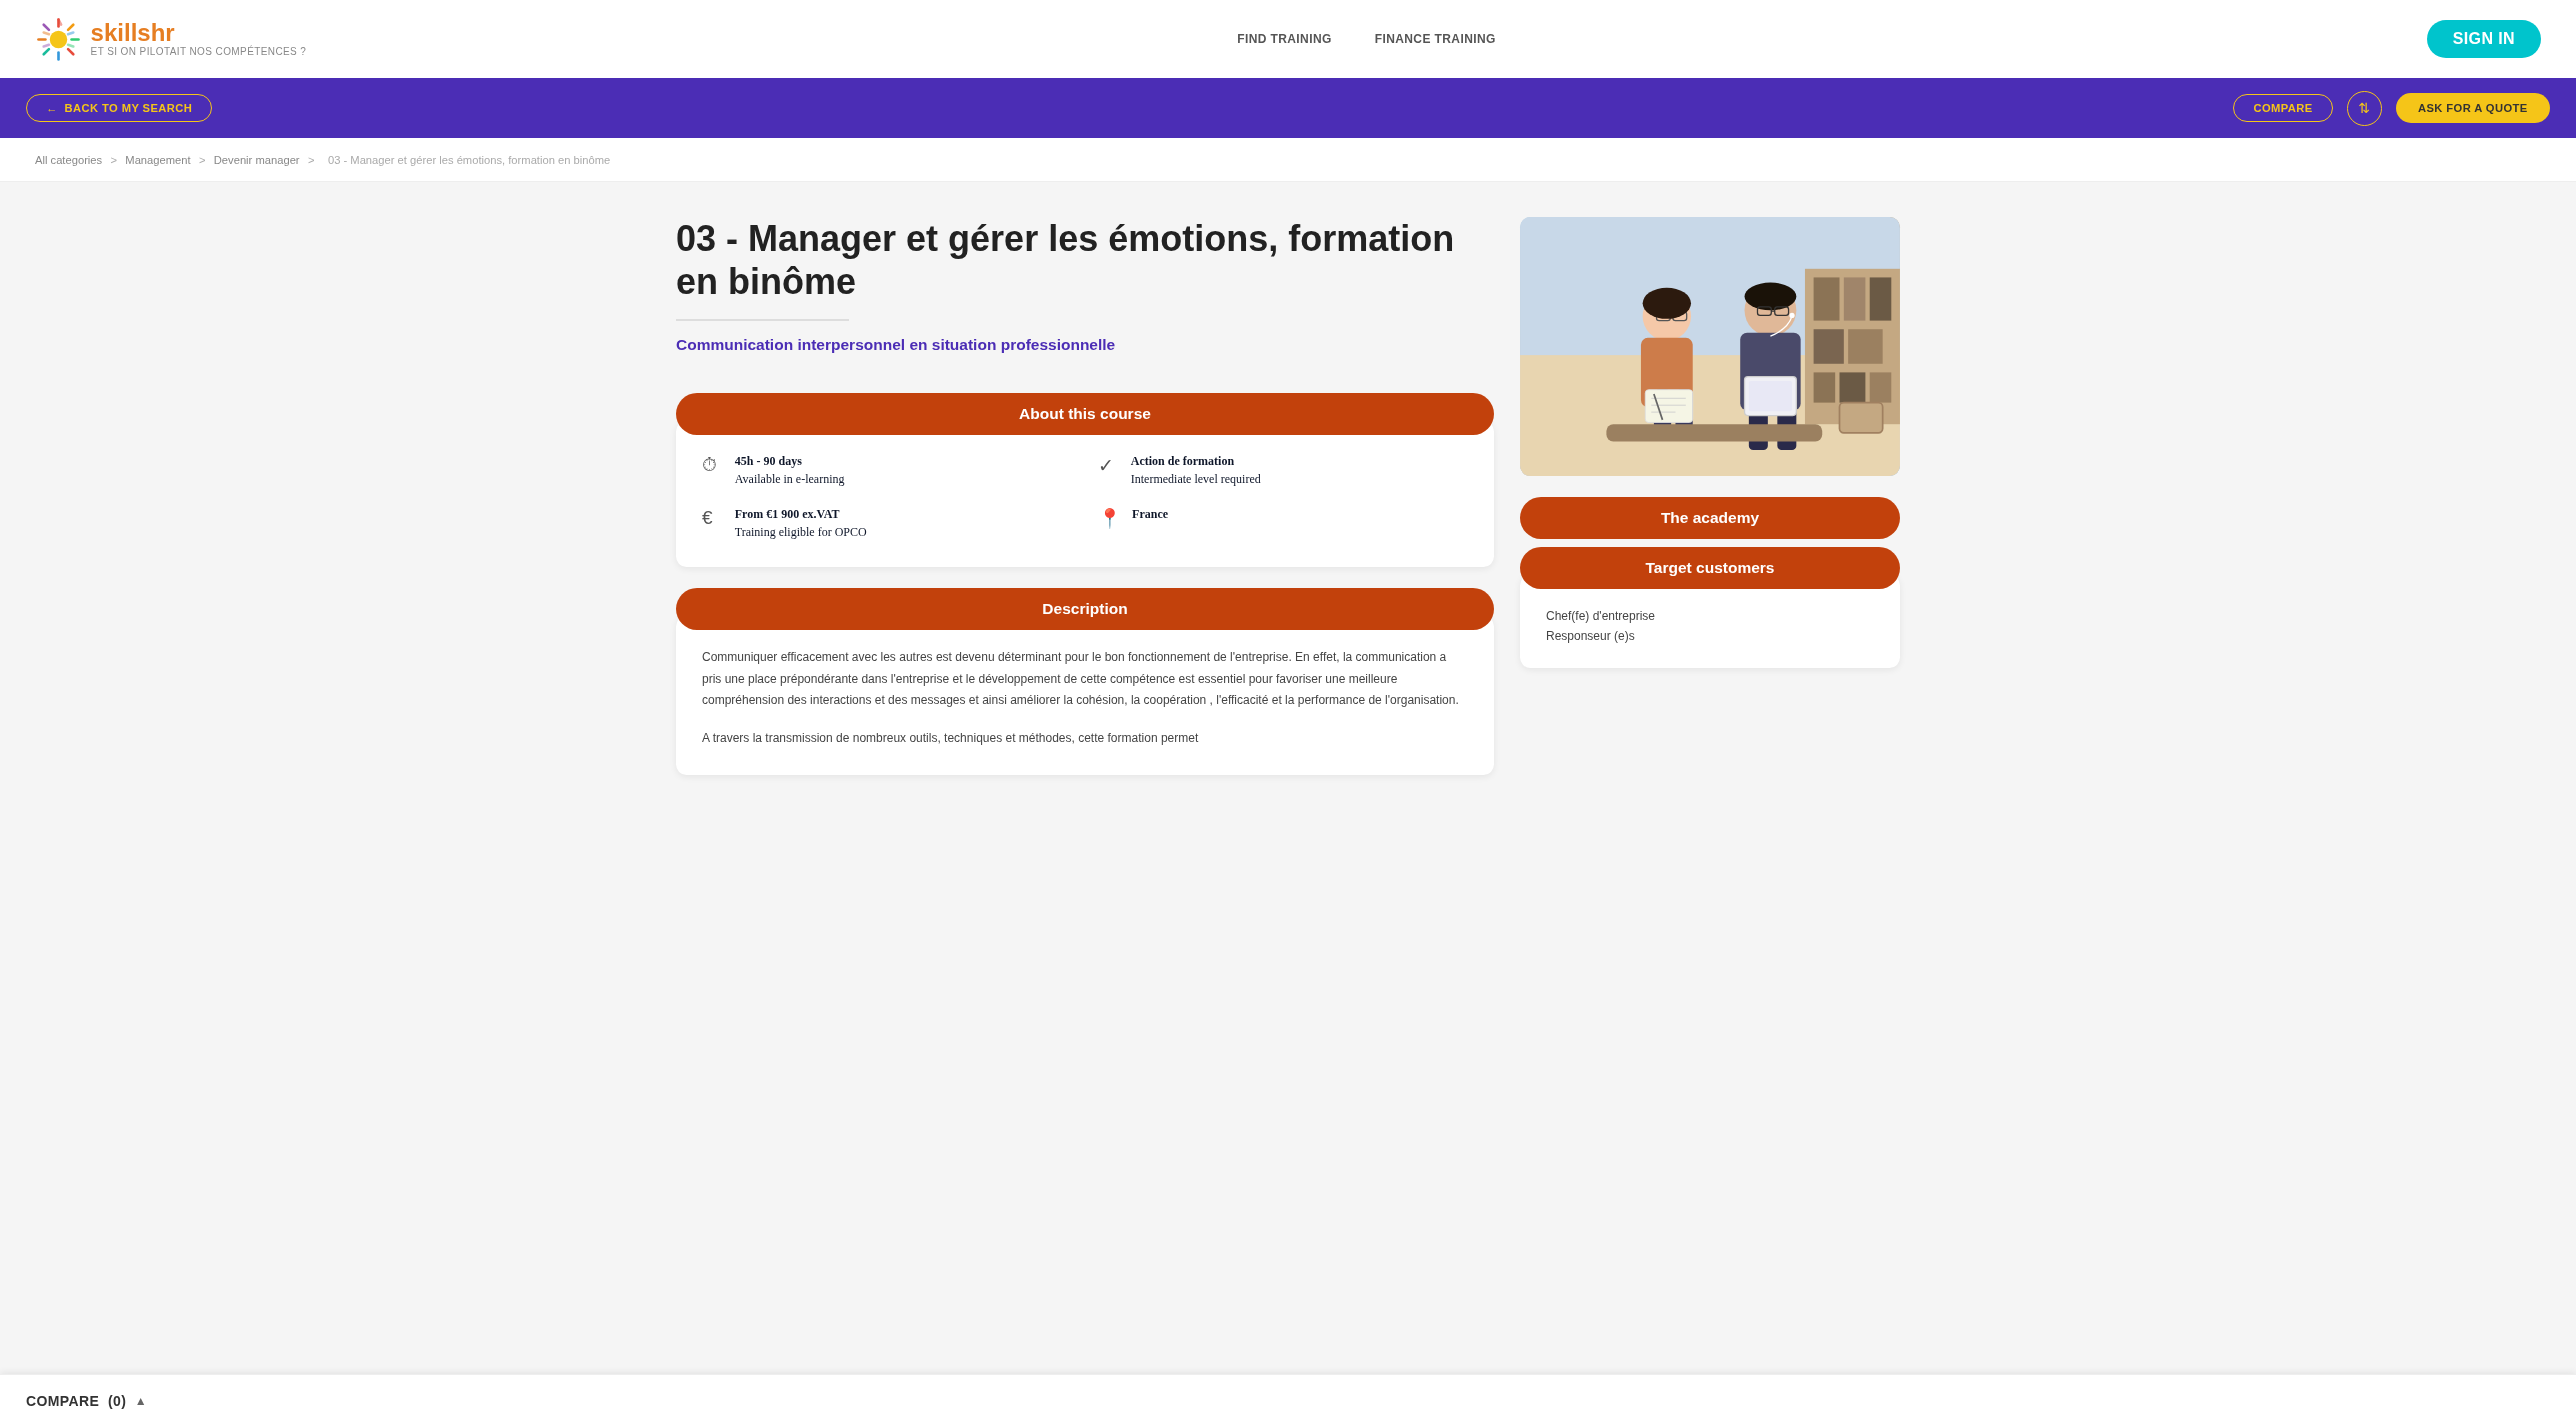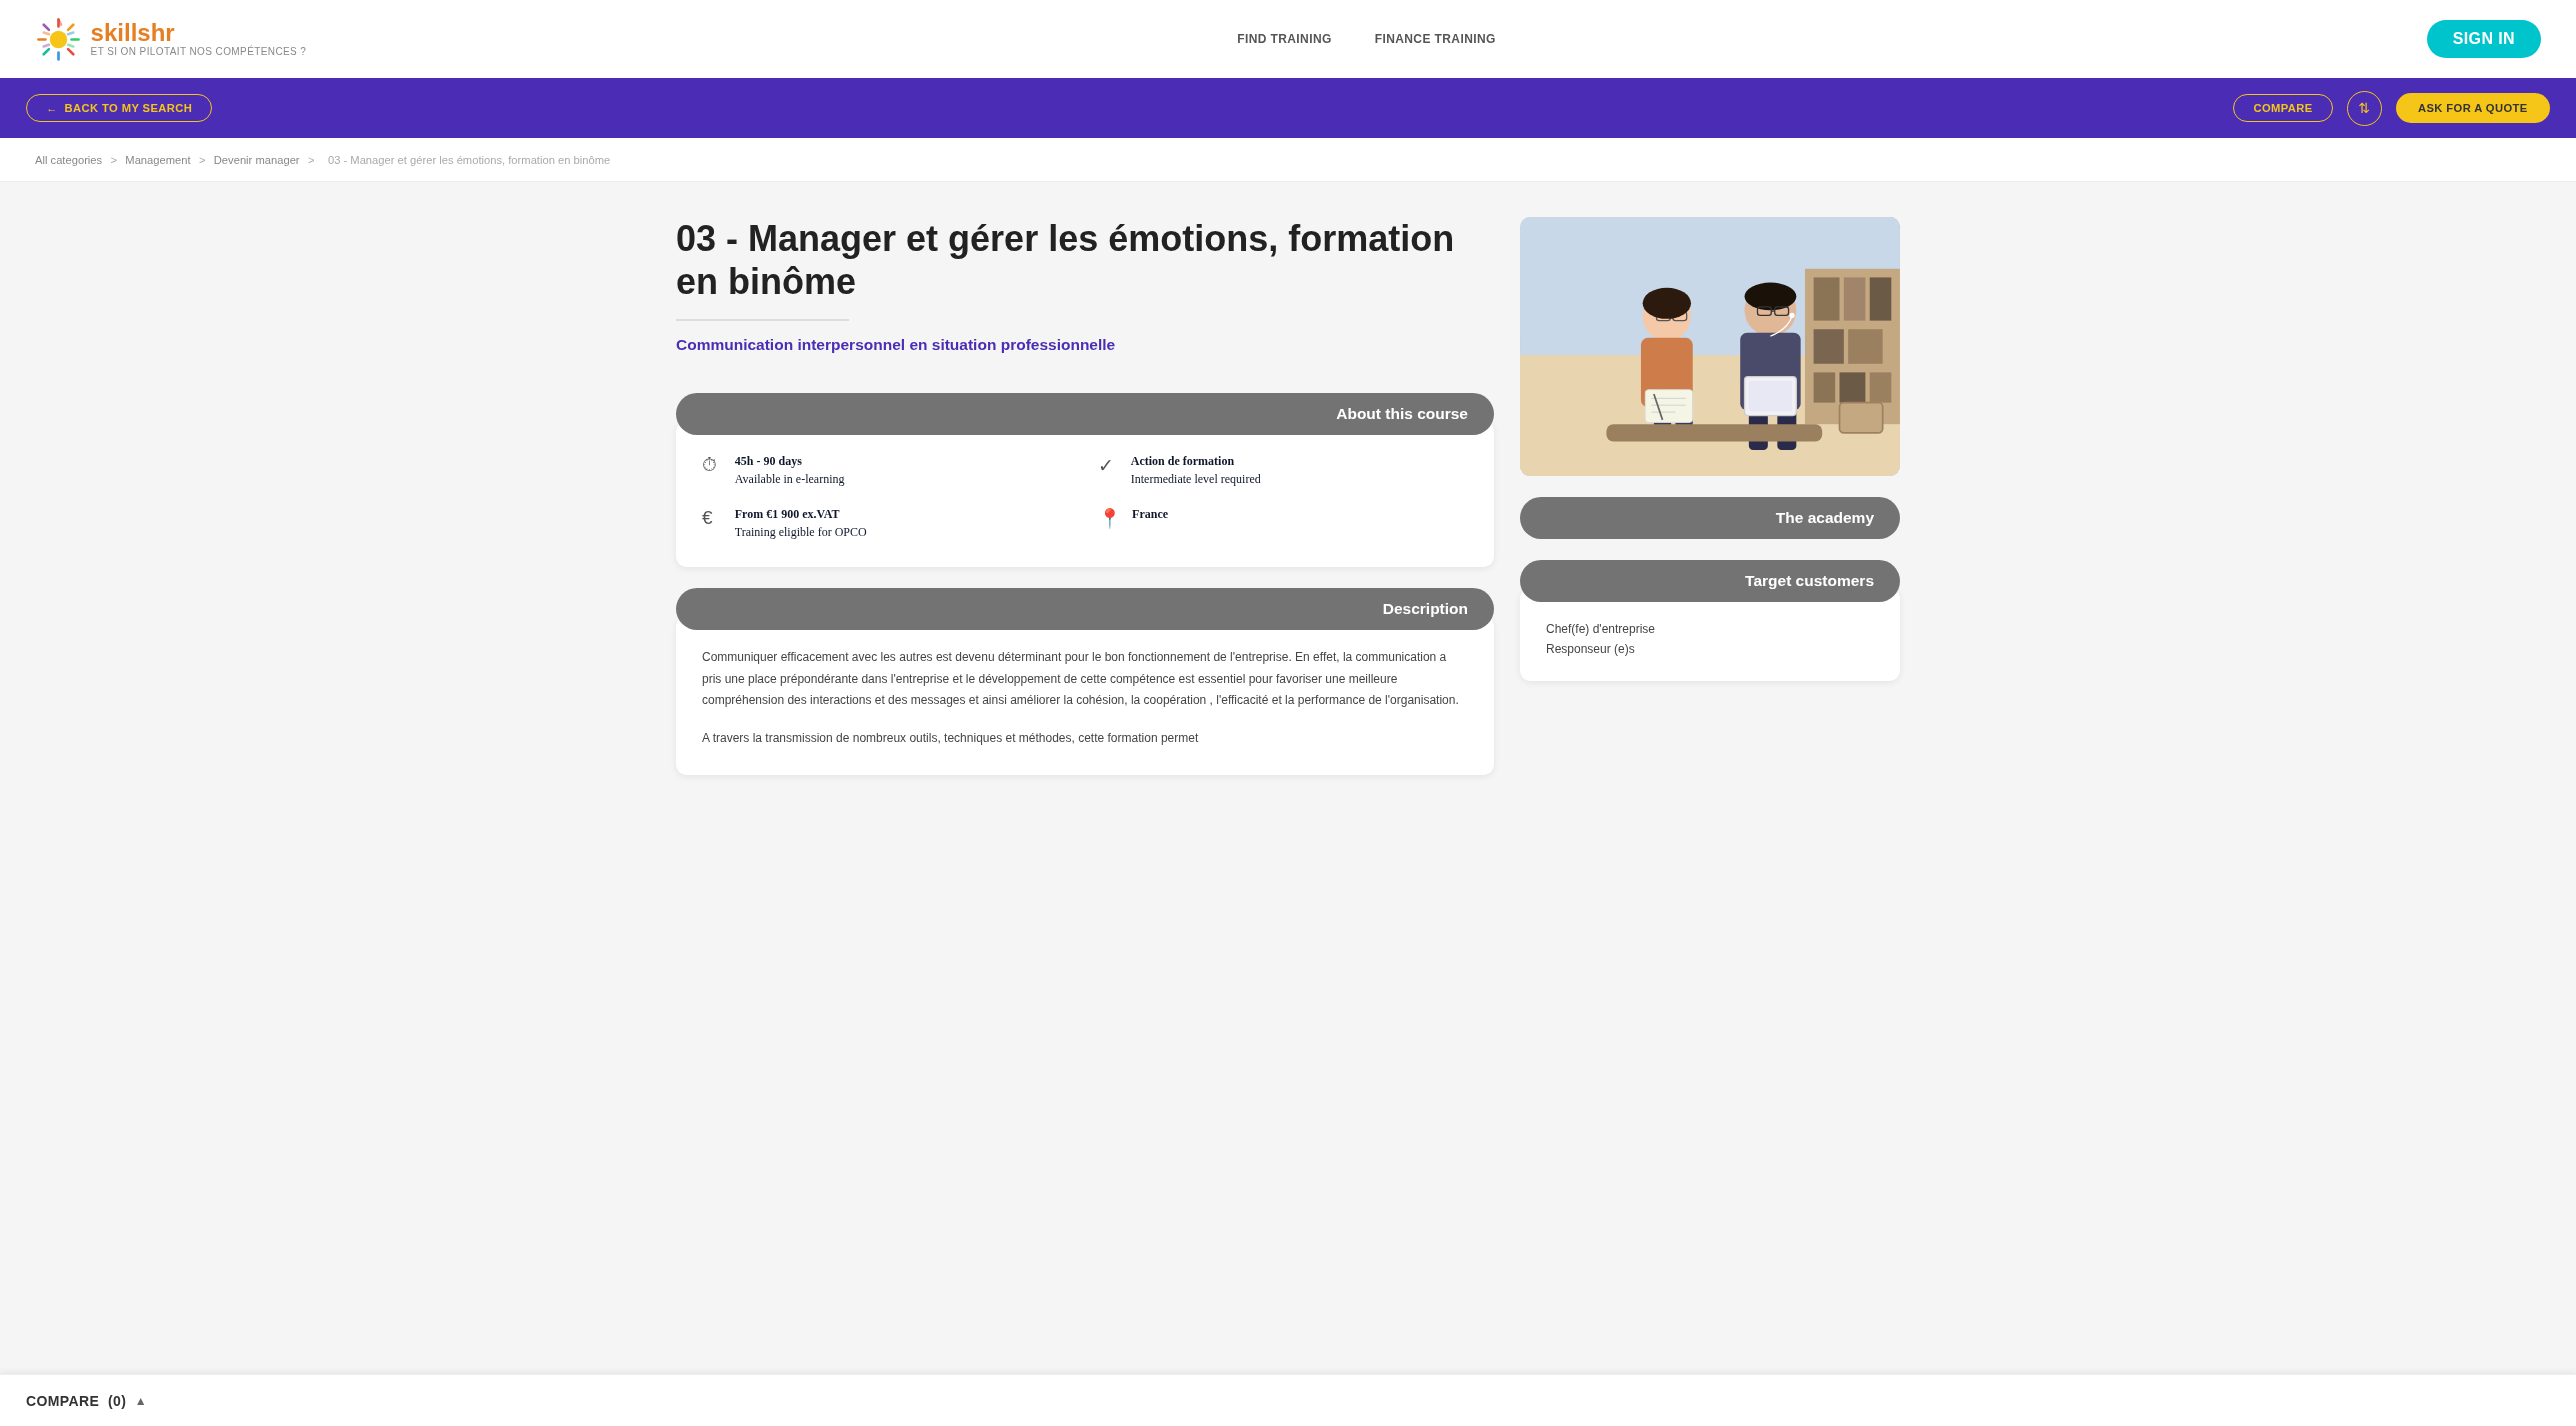--- a/index.html
+++ b/index.html
@@ -175,27 +175,27 @@
     }
     .course-subtitle {
       font-size: 15.5px;
       font-weight: 700;
       color: #4b2db5;
       margin-bottom: 39px;
     }
 
     
     .section-pill {
-      background: #737373;
+      background: #c2410c;
       color: #fff;
       border-radius: 26px;
       padding: 12px 26px;
       font-size: 15.5px;
       font-weight: 700;
-      text-align: right;
+      text-align: center;
       margin-bottom: 0;
       position: relative;
       z-index: 1;
     }
 
     
     .info-card {
       background: #fff;
       border-radius: 10.4px;
       padding: 26px;
@@ -252,21 +252,21 @@
       height: 259px;
       border-radius: 10.4px;
       overflow: hidden;
       margin-bottom: 21px;
       background: linear-gradient(135deg, #b8d4e8 0%, #c9a880 50%, #8ba8c4 100%);
       position: relative;
     }
 
     
     .academy-section {
-      margin-bottom: 21px;
+      margin-bottom: 8px;
     }
     .academy-card {
       background: #fff;
       border-radius: 10.4px;
       padding: 21px 26px;
       box-shadow: 0 1.7px 7px rgba(0,0,0,0.07);
       margin-top: -14px;
       padding-top: 31px;
     }
     .academy-logo-row {

